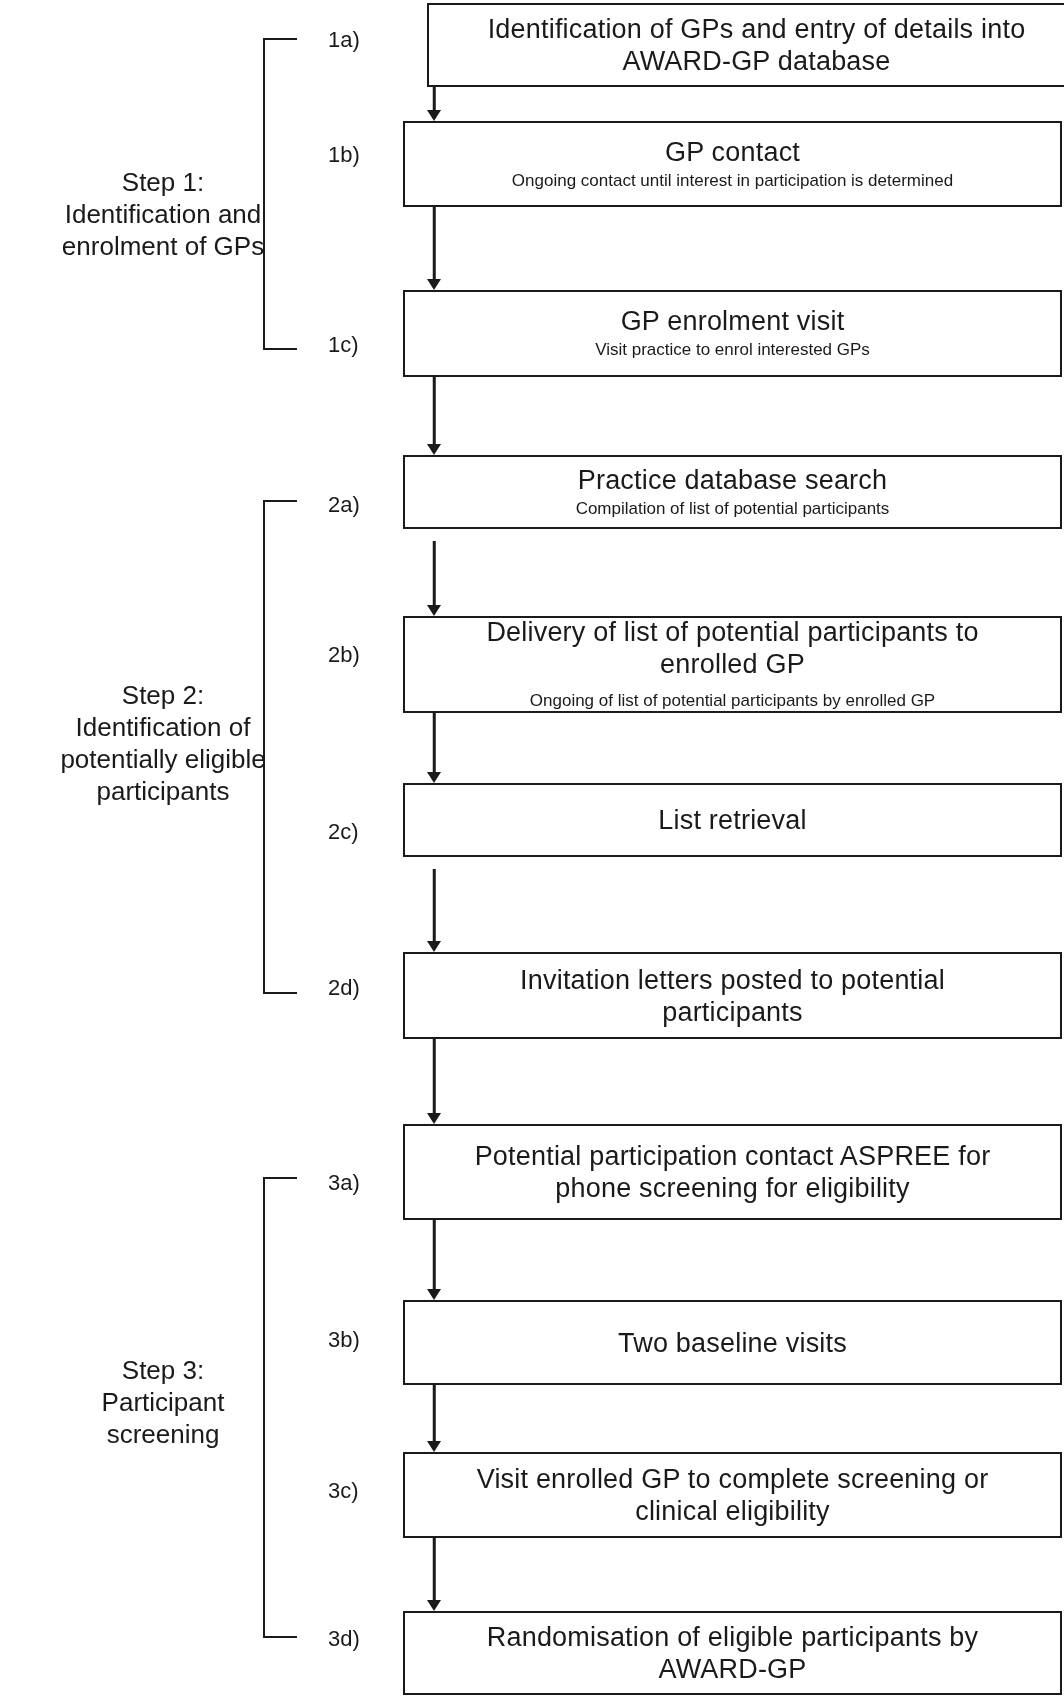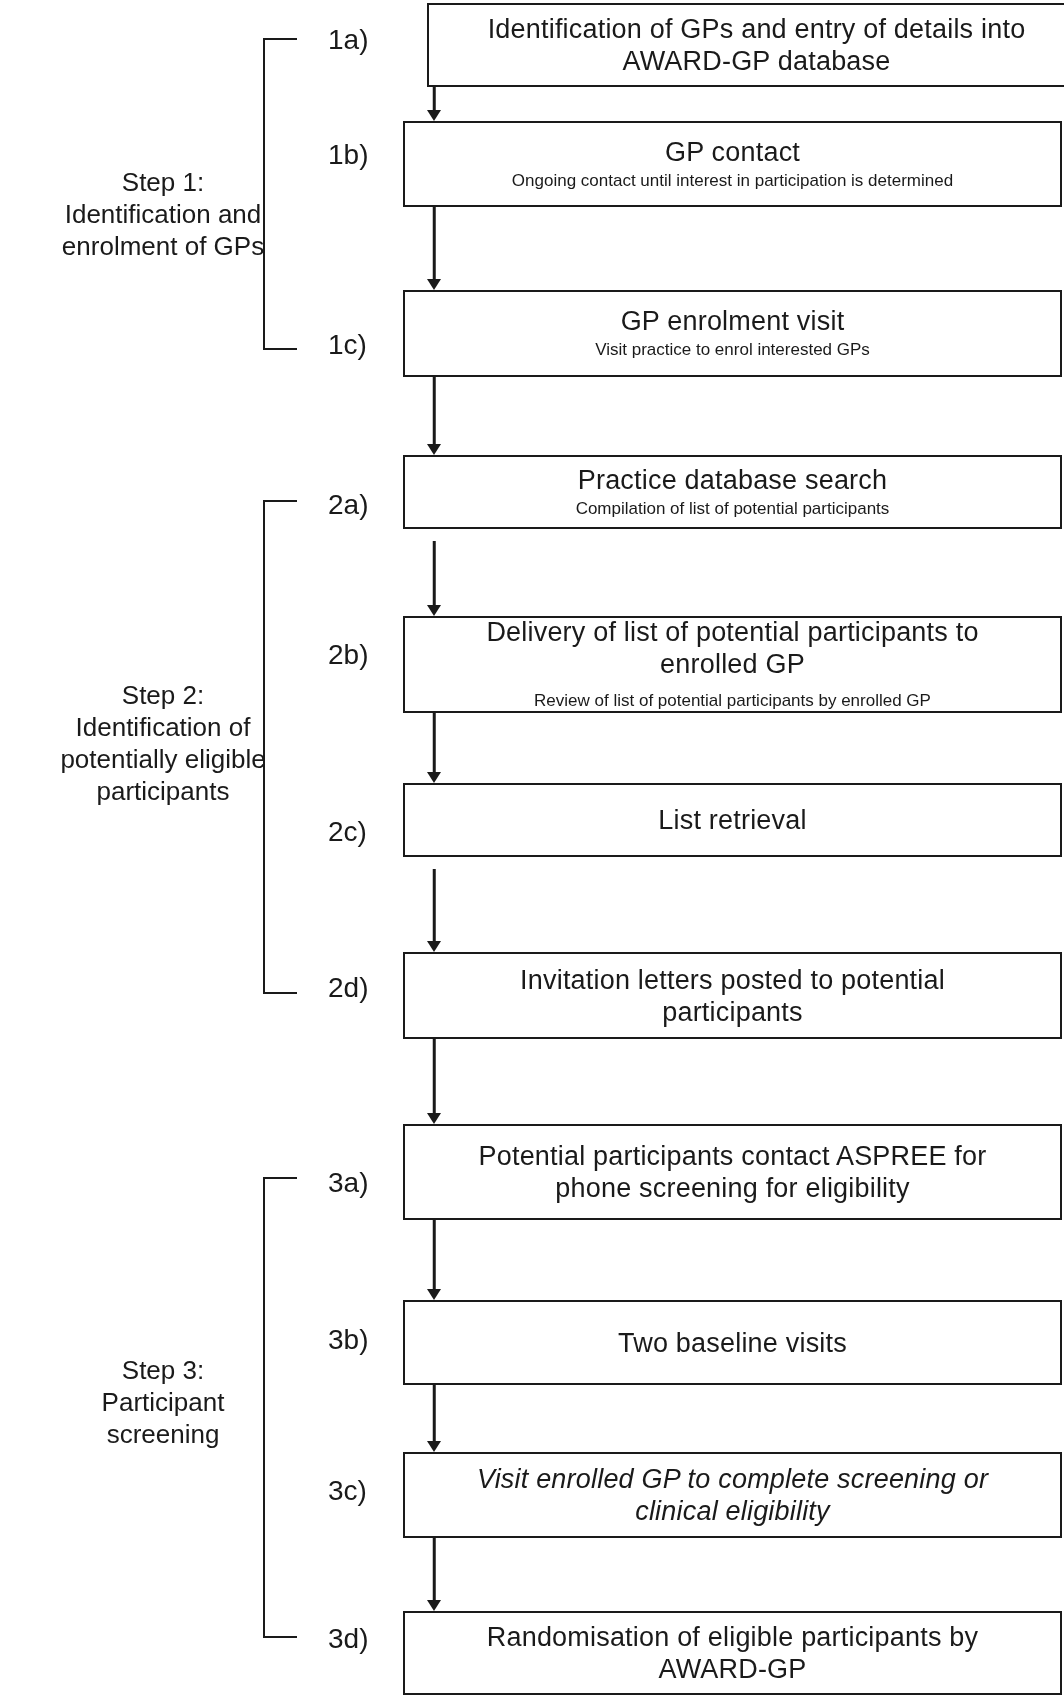--- a/index.html
+++ b/index.html
@@ -41,21 +41,21 @@
   }
   #b1a { top: 3px;    height: 84px; margin-left: 24px; }
   #b1b { top: 121px;  height: 86px; }
   #b1c { top: 290px;  height: 87px; }
   #b2a { top: 455px;  height: 74px; }
   #b2b { top: 616px;  height: 97px; gap: 8px; }
   #b2c { top: 783px;  height: 74px; }
   #b2d { top: 952px;  height: 87px; }
   #b3a { top: 1124px; height: 96px; }
   #b3b { top: 1300px; height: 85px; }
-  #b3c { top: 1452px; height: 86px; font-style: italic; }
+  #b3c { top: 1452px; height: 86px; }
   #b3d { top: 1611px; height: 84px; }
 
   
   .arrow { position: absolute; left: 427px; width: 14px; }
   .arrow::before {
     content: "";
     position: absolute;
     left: 50%; transform: translateX(-50%);
     top: 0; bottom: 8px;
     width: 2.5px;
@@ -94,21 +94,21 @@
   }
   #br1 { top: 38px;   height: 312px; }
   #br2 { top: 500px;  height: 494px; }
   #br3 { top: 1177px; height: 461px; }
 
   
   .tag {
     position: absolute;
     left: 328px;
     width: 66px;
-    font-size: 28px;
+    font-size: 22px;
     line-height: 34px;
   }
   #t1a { top: 23px; }
   #t1b { top: 138px; }
   #t1c { top: 328px; }
   #t2a { top: 488px; }
   #t2b { top: 638px; }
   #t2c { top: 815px; }
   #t2d { top: 971px; }
   #t3a { top: 1166px; }
@@ -175,31 +175,31 @@
     <div class="box-title">GP enrolment visit</div>
     <div class="box-subtitle">Visit practice to enrol interested GPs</div>
   </div>
   <div class="box" id="b2a">
     <div class="box-title">Practice database search</div>
     <div class="box-subtitle">Compilation of list of potential participants</div>
   </div>
   <div class="box" id="b2b">
     <div class="box-title">Delivery of list of potential participants to
 enrolled GP</div>
-    <div class="box-subtitle">Review of list of potential participants by enrolled GP</div>
+    <div class="box-subtitle">Ongoing of list of potential participants by enrolled GP</div>
   </div>
   <div class="box" id="b2c">
     <div class="box-title">List retrieval</div>
   </div>
   <div class="box" id="b2d">
     <div class="box-title">Invitation letters posted to potential
 participants</div>
   </div>
   <div class="box" id="b3a">
-    <div class="box-title">Potential participants contact ASPREE for
+    <div class="box-title">Potential participation contact ASPREE for
 phone screening for eligibility</div>
   </div>
   <div class="box" id="b3b">
     <div class="box-title">Two baseline visits</div>
   </div>
   <div class="box" id="b3c">
     <div class="box-title">Visit enrolled GP to complete screening or
 clinical eligibility</div>
   </div>
   <div class="box" id="b3d">

